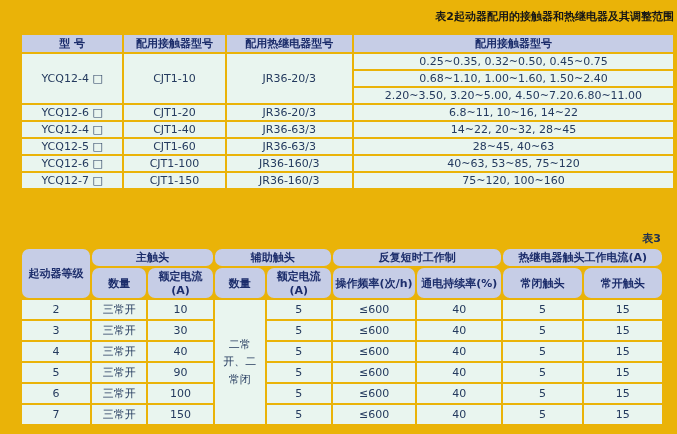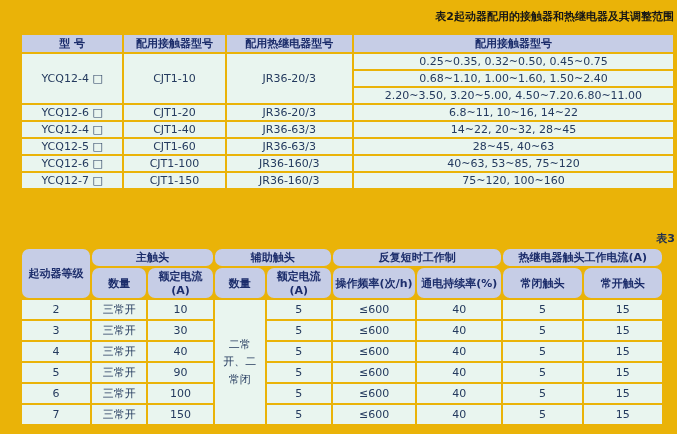--- a/index.html
+++ b/index.html
@@ -5,21 +5,21 @@
   html,body { margin:0; padding:0; background:#ffffff; }
   .page {
     position:relative; width:677px; height:434px; background:#eab308;
     font-family:"DejaVu Sans", sans-serif; overflow:hidden;
   }
   .doc-title {
     position:absolute; top:9px; right:3px;
     font-size:11px; font-weight:bold; color:#161616; letter-spacing:0px;
   }
   .t3-label {
-    position:absolute; top:231px; right:2px;
+    position:absolute; top:231px; right:16px;
     font-size:11px; font-weight:bold; color:#20304f;
   }
   table.tbl { border-collapse:separate; border-spacing:2px; table-layout:fixed; }
   table.tbl th {
     background:#c6cde6; color:#1c2d6b; font-size:11px; font-weight:bold;
     text-align:center; vertical-align:middle; padding:1px 2px; overflow:hidden;
   }
   table.tbl td {
     background:#e9f5ef; color:#243a5e; font-size:11px; font-weight:normal;
     text-align:center; vertical-align:middle; padding:1px 2px; overflow:hidden;

